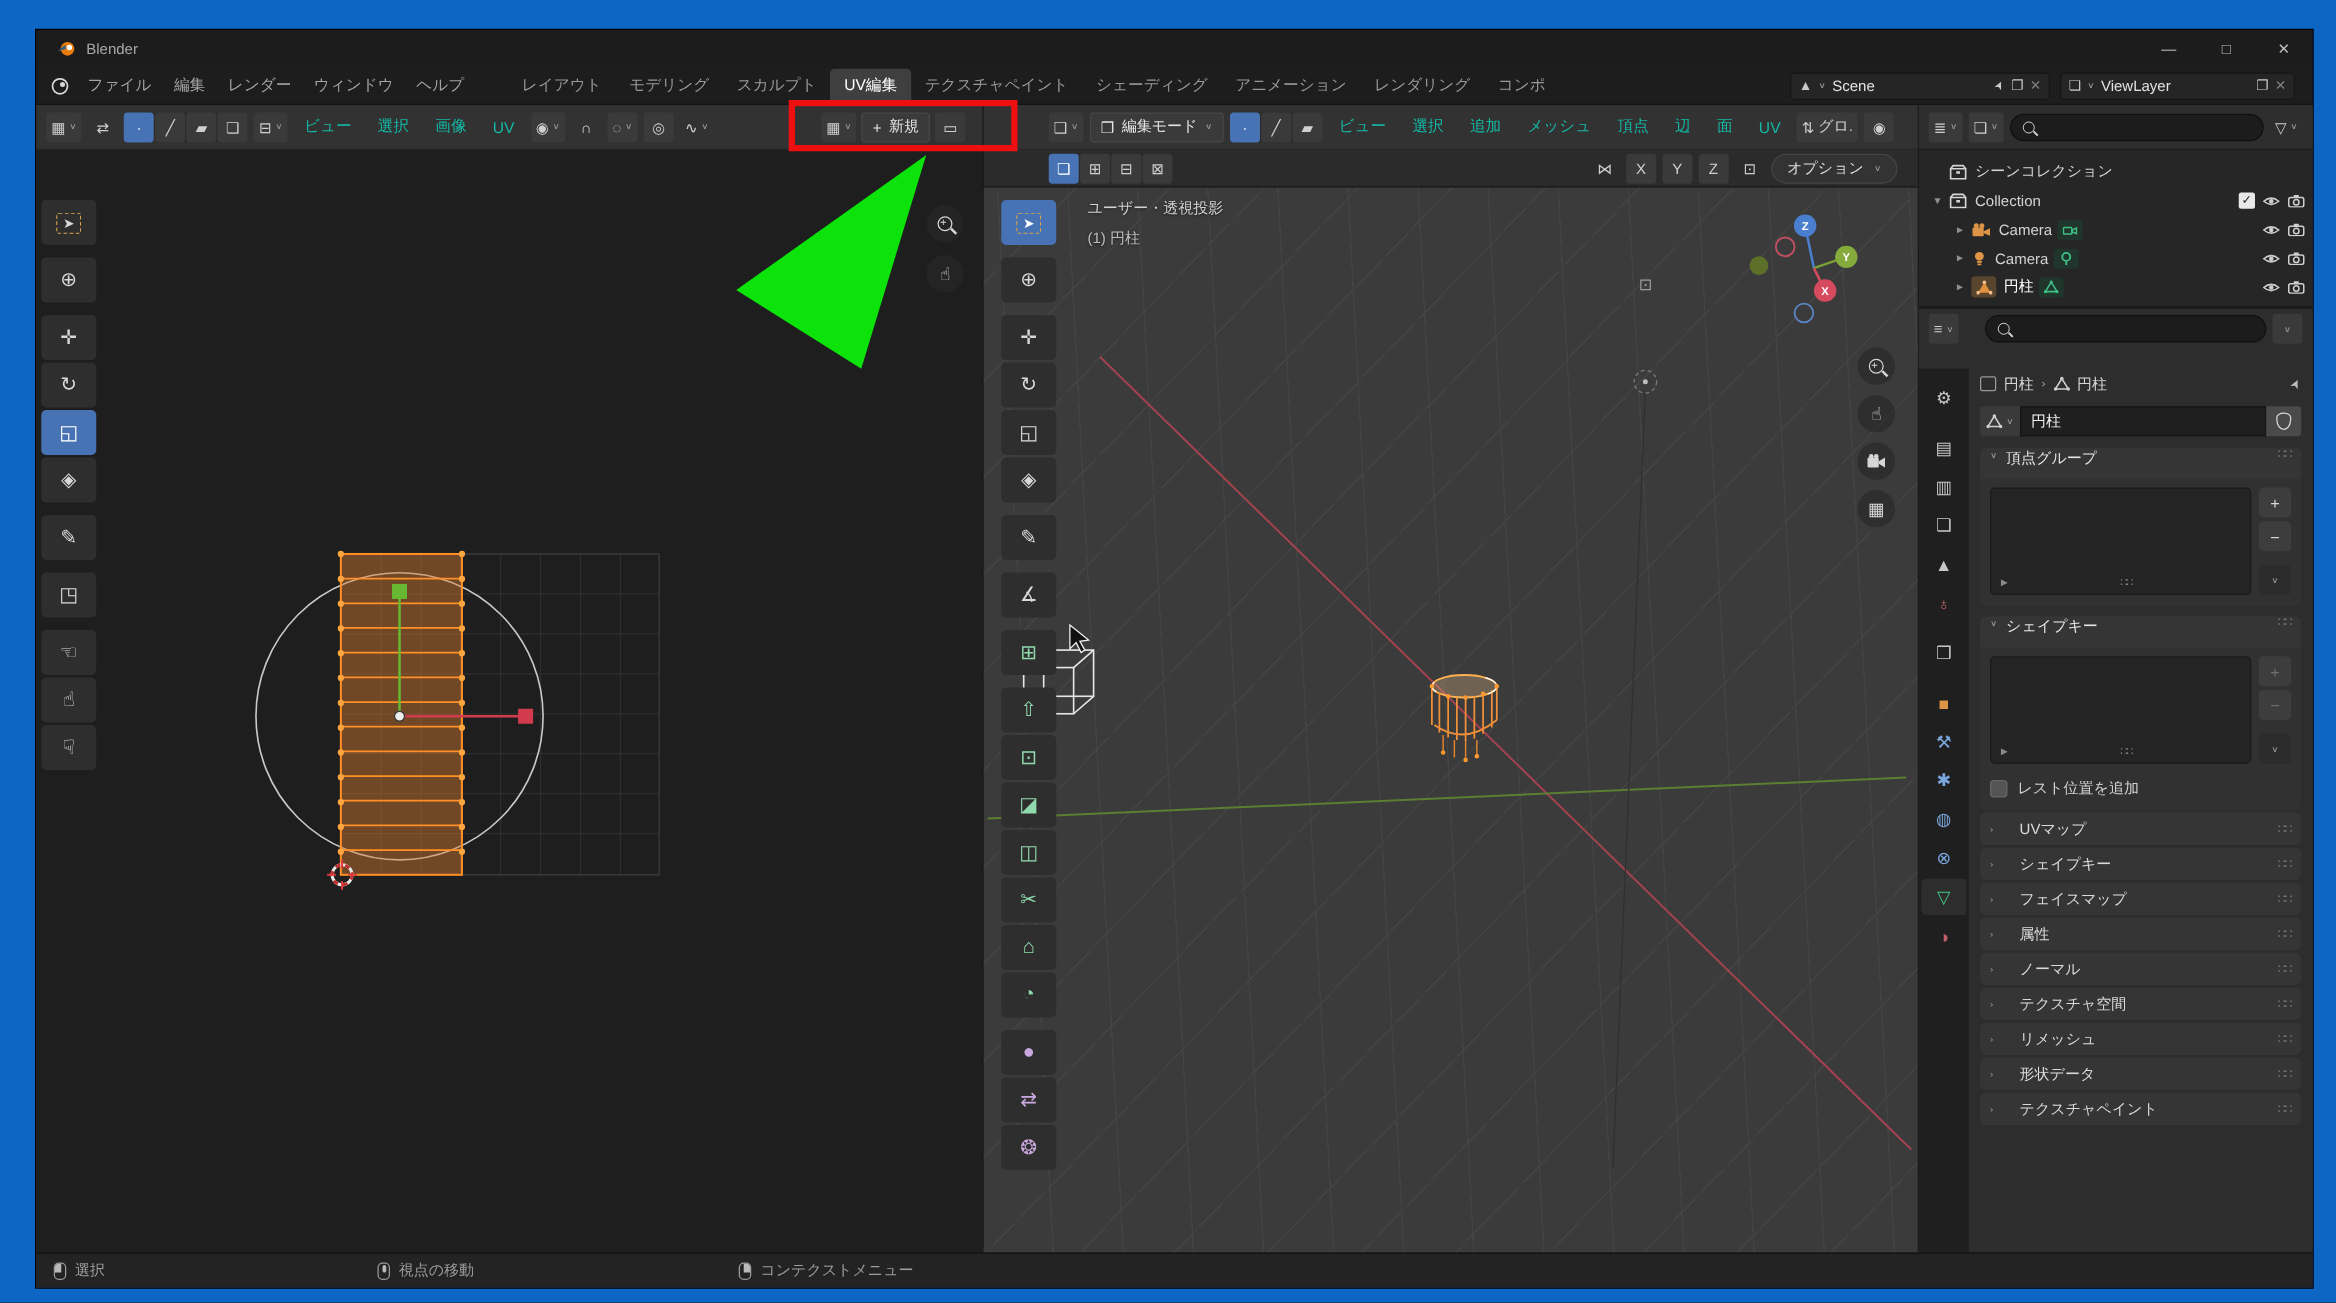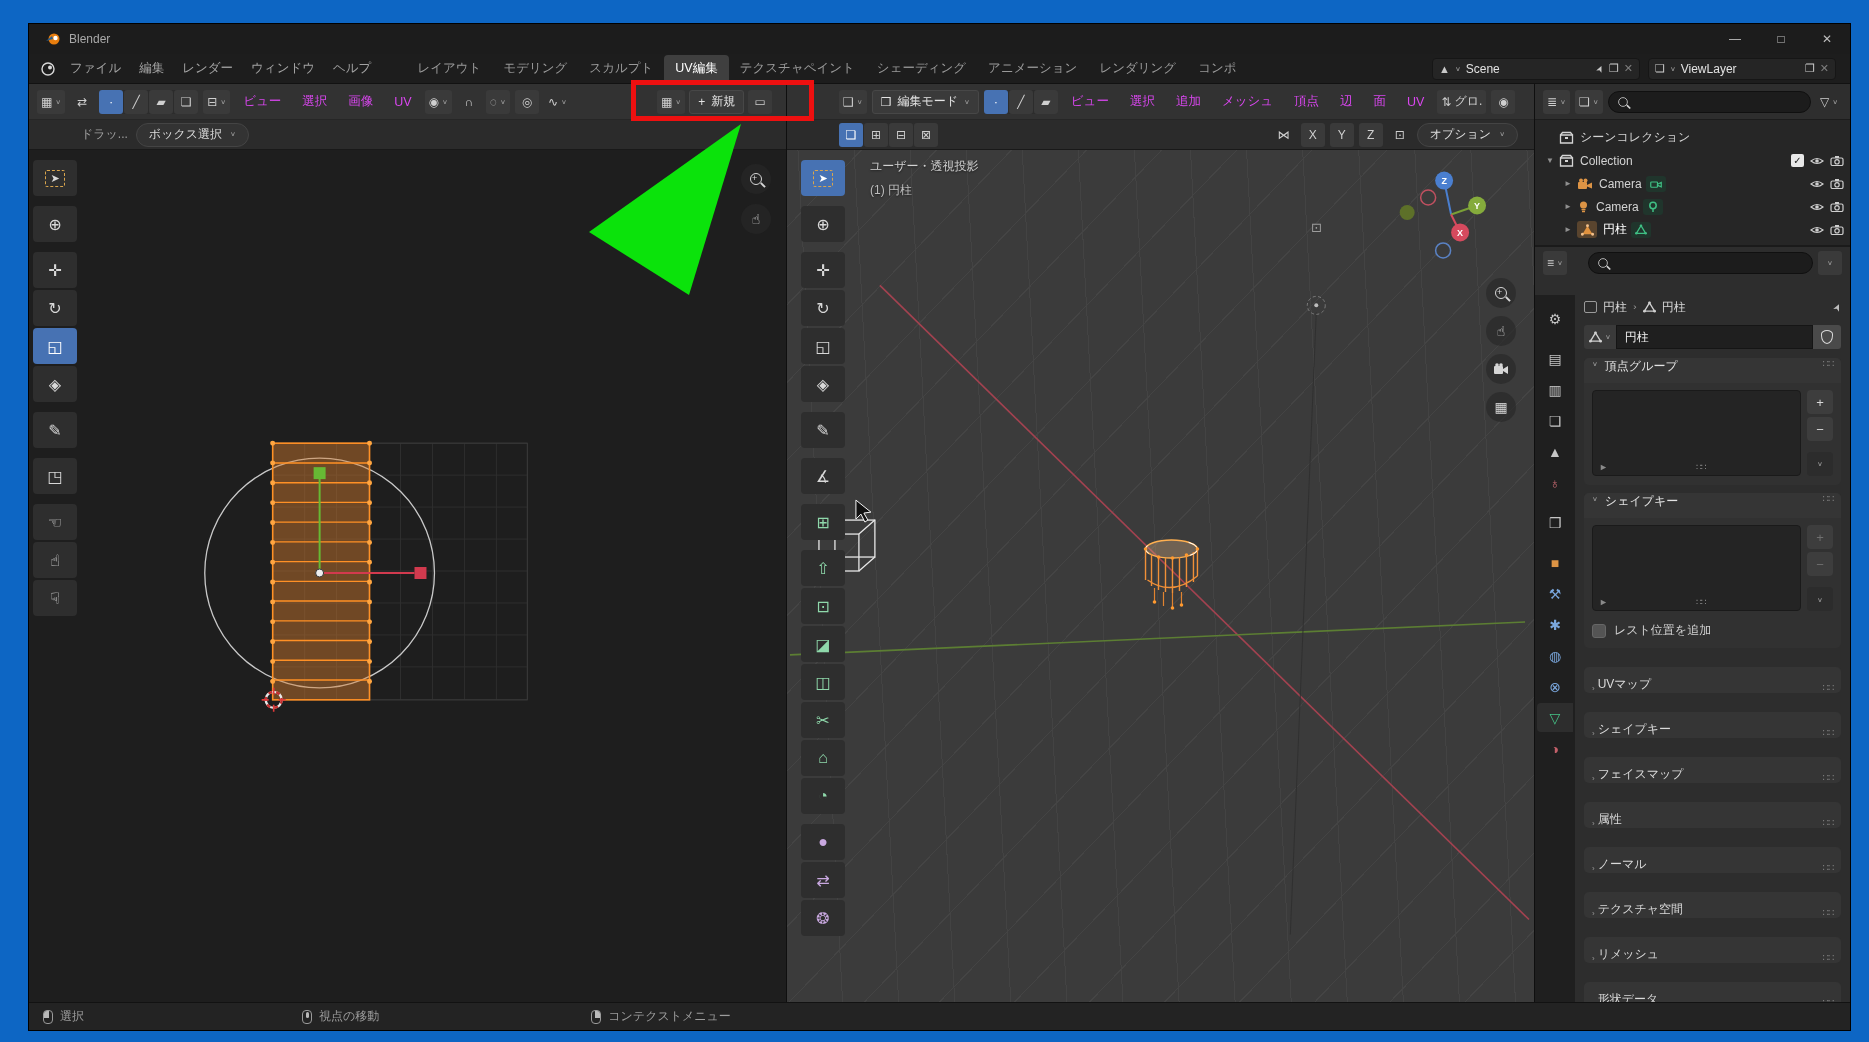--- a/index.html
+++ b/index.html
@@ -31,21 +31,21 @@
 .tset{height:30px;background:#2b2b2b;display:flex;align-items:center;gap:8px;border-bottom:1px solid #191919;position:relative;z-index:4}
 .canvas{position:absolute;left:0;right:0;top:66px;bottom:0;overflow:hidden}
 .uv .canvas{background:#1e1e1e}
 .vp .canvas{background:
  repeating-linear-gradient(134deg,transparent 0 53px,#444 53px 54px),
  repeating-linear-gradient(87deg,transparent 0 55px,#434343 55px 56px),#3b3b3b}
 
 .hb{height:24px;min-width:24px;display:inline-flex;align-items:center;justify-content:center;gap:3px;padding:0 4px;border-radius:3px;color:#cfcfcf;font-size:12px}
 .hb.bg{background:#3a3a3a}
 .hb.act{background:#4772b3;color:#fff}
-.hmenu{padding:4px 8px;color:#d946ef;font-size:12.5px;white-space:nowrap}
+.hmenu{padding:4px 8px;color:#14b8a6;font-size:12.5px;white-space:nowrap}
 .chev{font-size:8px;color:#9a9a9a;transform:scaleY(.8)}
 .btngrp{display:flex;gap:1px;background:#2c2c2c;border-radius:3px}
 .dropdown{display:flex;align-items:center;gap:6px;background:#3a3a3a;border:1px solid #474747;border-radius:3px;height:24px;padding:0 8px;color:#e4e4e4;white-space:nowrap}
 .pillbtn{display:flex;align-items:center;gap:8px;background:#333;border:1px solid #444;border-radius:12px;height:24px;padding:0 12px;color:#ddd;white-space:nowrap}
 
 .tools{position:absolute;left:4px;top:76px;display:flex;flex-direction:column;gap:2px;z-index:6}
 .vp .tools{left:14px}
 .tbtn{width:44px;height:36px;background:#2e2e2e;border-radius:4px;display:flex;align-items:center;justify-content:center;font-size:16px;color:#d8d8d8}
 .tbtn.act{background:#4772b3;color:#fff}
 .tbtn.gap{margin-top:8px}
@@ -88,21 +88,21 @@
 .panel .body{padding:7px 8px 9px 8px;display:flex;gap:6px}
 .listbox{flex:1;height:86px;background:#242424;border:1px solid #1a1a1a;border-radius:4px;position:relative}
 .listbox .foot{position:absolute;left:6px;right:6px;bottom:3px;display:flex;color:#8a8a8a;font-size:9px}
 .listbox .foot .mid{margin:0 auto;letter-spacing:-1px}
 .sidecol{display:flex;flex-direction:column;gap:3px;width:26px}
 .sq{width:26px;height:24px;background:#3d3d3d;border-radius:4px;display:flex;align-items:center;justify-content:center;color:#d8d8d8;font-size:13px}
 .sq.dim{color:#6f6f6f}
 .sq.drop{margin-top:8px;background:#2c2c2c}
 .cbrow{display:flex;align-items:center;gap:8px;padding:2px 8px 9px 8px;color:#d2d2d2}
 .cb{width:14px;height:14px;background:#545454;border:1px solid #666;border-radius:3px}
-.cpanel{margin-top:19px;background:#353535;border-radius:5px;height:26px;display:flex;align-items:flex-end;gap:3px;padding:0 8px;color:#dadada}
+.cpanel{margin-top:2px;background:#353535;border-radius:5px;height:26px;display:flex;align-items:center;gap:21px;padding:0 8px;color:#dadada}
 .cpanel .grip{margin-left:auto;color:#7d7d7d;font-size:10px;letter-spacing:-1px}
 
 .statusbar{position:absolute;left:0;right:0;bottom:0;height:28px;background:#232323;border-top:1px solid #121212;display:flex;align-items:center;color:#9d9d9d;font-size:12px}
 .hint{display:flex;align-items:center;gap:7px}
 .mouse{width:10px;height:14px;border:1px solid #9a9a9a;border-radius:4px;position:relative}
 .mouse i{position:absolute;background:#b9b9b9}
 .mouse.l i{left:0;top:0;width:5px;height:7px;border-radius:3px 0 0 0}
 .mouse.m i{left:3px;top:1px;width:3px;height:6px;border-radius:2px}
 .mouse.r i{right:0;top:0;width:5px;height:7px;border-radius:0 3px 0 0}
 .sbinfo{margin-left:auto;padding-right:14px;color:#b5b5b5;white-space:nowrap}
@@ -216,27 +216,20 @@
               <span>▦</span>
               <span class="chev">∨</span>
             </span>
           <span class="dropdown">
               <span>+</span>
               <span>新規</span>
             </span>
           <span class="hb bg">▭</span>
         </span>
       </div>
-      <div class="tset">
-        <span style="margin-left:52px;color:#9f9f9f">ドラッ...</span>
-        <span class="pillbtn">
-            <span>ボックス選択</span>
-            <span class="chev">∨</span>
-          </span>
-      </div>
 
       <div class="tools">
         <div class="tbtn">
             <span class="dashed">➤</span>
           </div>
         <div class="tbtn gap">⊕</div>
         <div class="tbtn gap">✛</div>
         <div class="tbtn">↻</div>
         <div class="tbtn act">◱</div>
         <div class="tbtn">◈</div>

